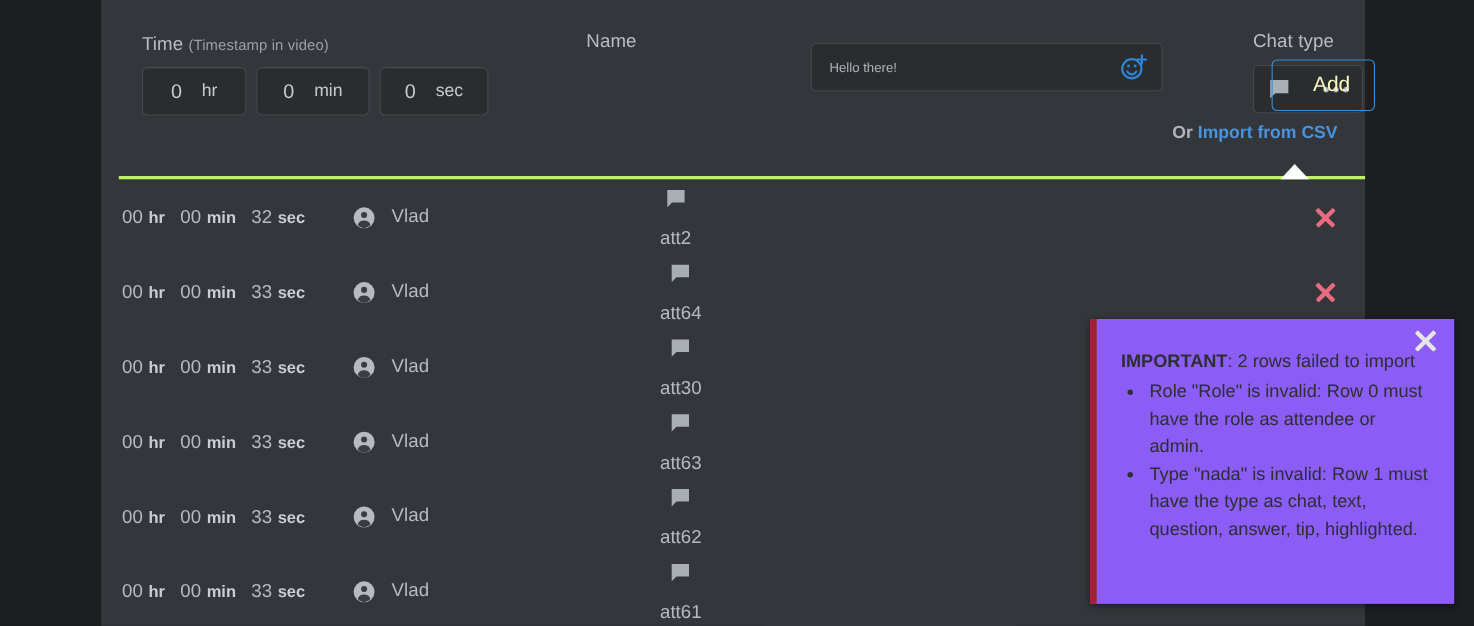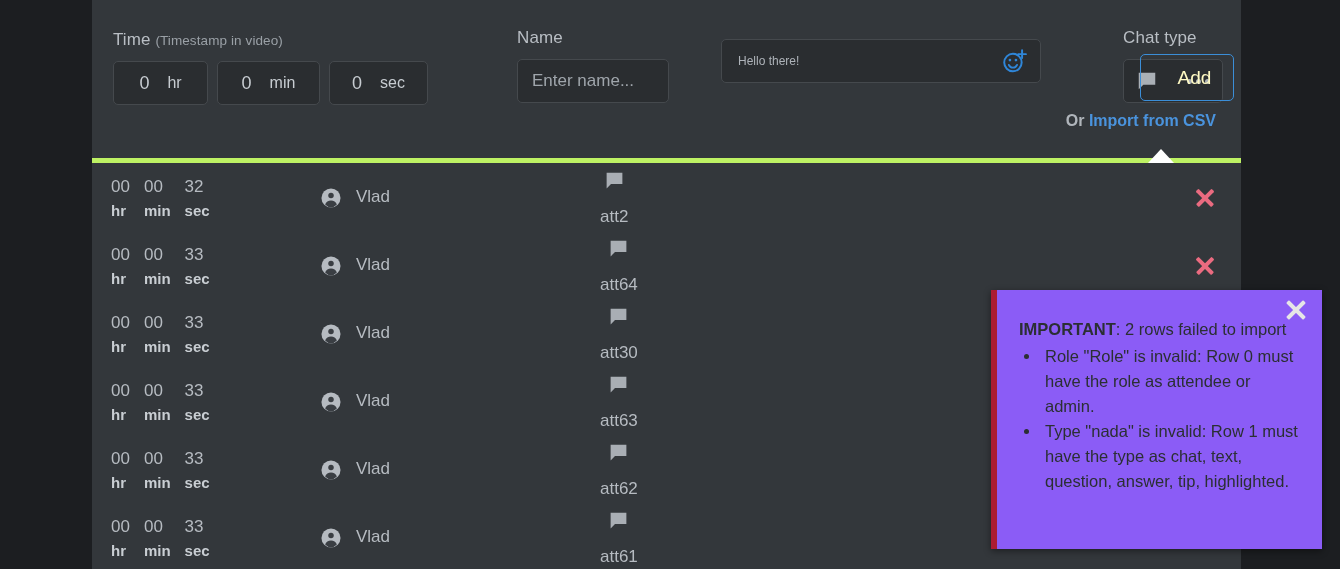--- a/index.html
+++ b/index.html
@@ -12,21 +12,21 @@
   #root { position: relative; width: 1340px; height: 569px; background: #1c1e21; }
 
   
   .panel {
     position: absolute; left: 92px; top: 0; width: 1149px; height: 569px;
     background: #33373b;
   }
 
   
   .form-area {
-    position: relative; height: 163px; border-bottom: 5px solid #bef264;
+    position: relative; height: 163px; border-bottom: 3px solid #bef264; margin-left: 16px;
   }
   .fields {
     position: absolute; left: 21px; top: 0; right: 0; height: 120px;
   }
   .field-group { position: absolute; }
   .field-label {
     font-size: 17px; color: #b9bec4; white-space: nowrap;
     letter-spacing: .1px;
   }
   .field-label .sub { font-size: 13.5px; color: #9aa0a6; }
@@ -87,21 +87,21 @@
     border-bottom: 14px solid #ffffff;
   }
 
   
   .rows { position: absolute; left: 0; top: 164px; right: 0; bottom: 0; }
   .row {
     position: relative; height: 68px;
     display: flex; align-items: center;
   }
   .cell-time { position: absolute; left: 19px; display: flex; align-items: baseline; }
-  .tseg { display: flex; align-items: baseline; gap: 5px; flex-direction: column; }
+  .tseg { display: flex; align-items: baseline; gap: 5px; }
   .tnum { font-size: 17px; color: #b6bbc1; }
   .tunit { font-size: 15px; color: #c9ced3; font-weight: bold; }
   .sp { width: 14px; }
 
   .cell-name { position: absolute; left: 228px; display: flex; align-items: flex-start; gap: 14px; }
   .cell-chat { position: absolute; left: 508px; display: flex; align-items: center; gap: 16px; flex-direction: column; }
   .rowtext { font-size: 17px; color: #b6bbc1; }
 
   .del-x {
     position: absolute; left: 1100px; width: 26px; height: 26px;
@@ -166,23 +166,20 @@
             </div>
             <div class="input-box num-box" style="width:99px;">
               <span class="num-val">0</span>
               <span class="num-unit">sec</span>
             </div>
           </div>
         </div>
 
         <div class="field-group" style="left:404px; top:28px;">
           <div class="field-label">Name</div>
-          <div class="input-box text-box">
-            <span class="text-ph">Enter name...</span>
-          </div>
         </div>
 
 
         <div class="field-group" style="left:607px; top:28px; left:608px;">
           <div class="input-box chat-box">
             <span class="chat-ph">Hello there!</span>
             <span>
               <svg width="27" height="27" viewBox="0 0 26 26">
                 <circle cx="11.5" cy="14" r="8.4" fill="none" stroke="#2f86d8" stroke-width="1.9"></circle>
                 <circle cx="8.6" cy="11.6" r="1.3" fill="#2f86d8"></circle>

